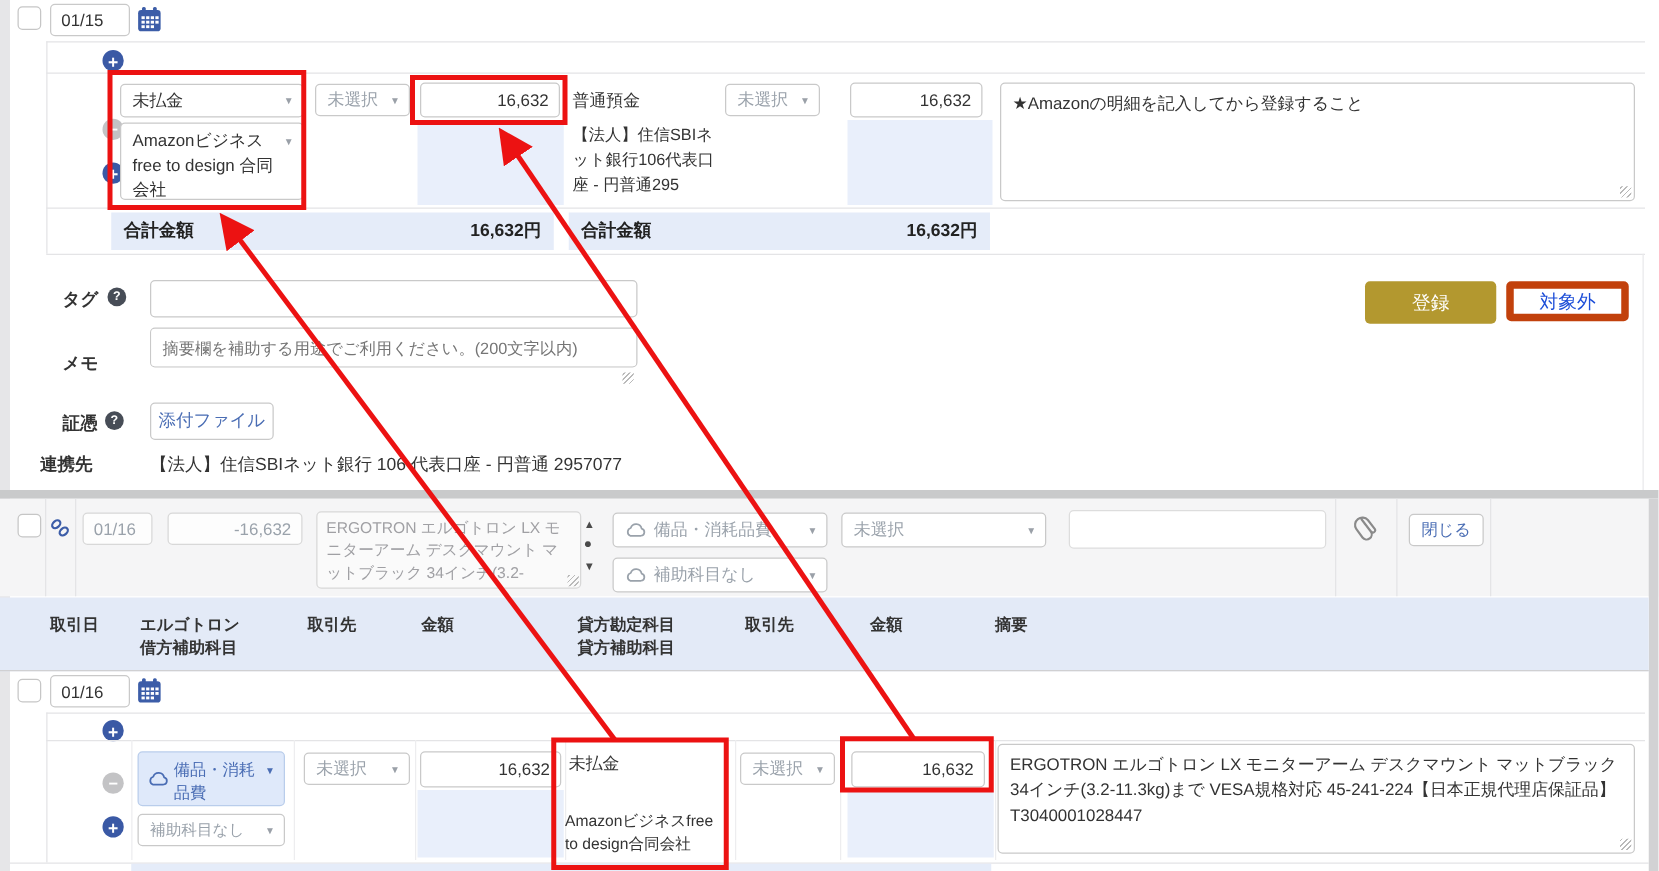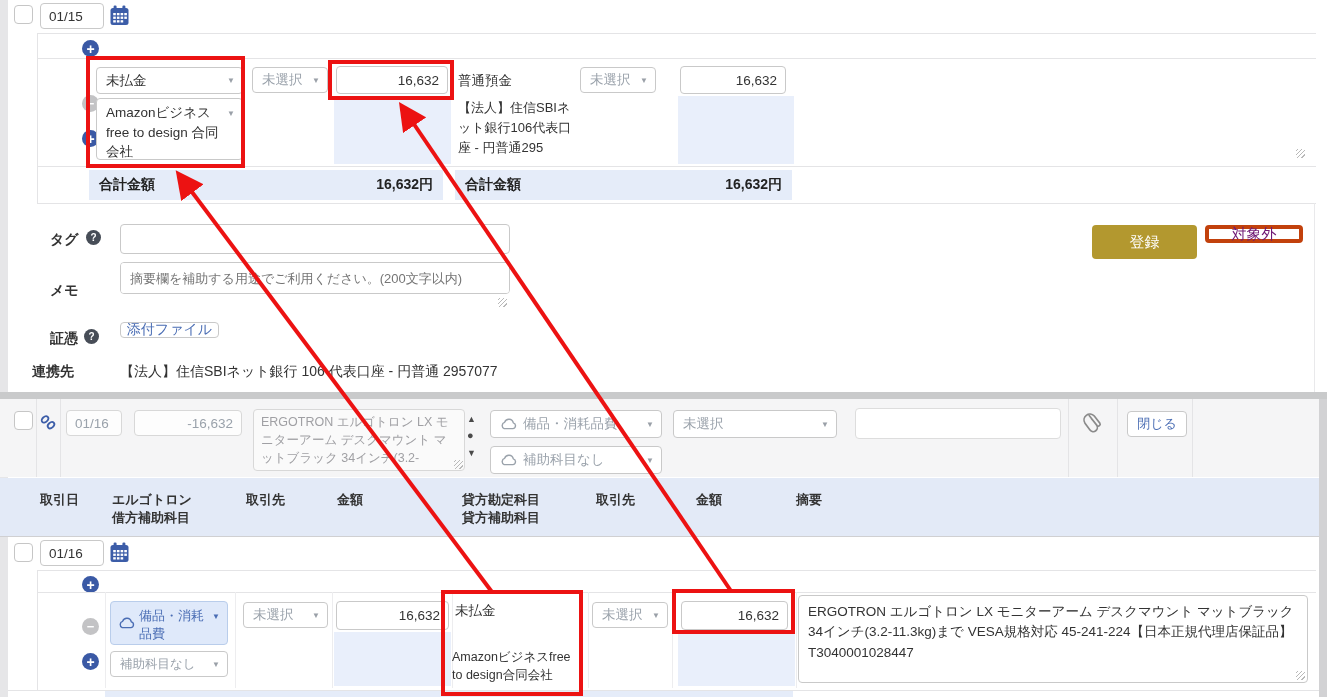--- a/index.html
+++ b/index.html
@@ -85,20 +85,21 @@
 
   <div class="abs" style="left:458px;top:72px;">普通預金</div>
   <div class="abs" style="left:458px;top:98px;width:124px;line-height:1.55;font-size:13px;">【法人】住信SBIネット銀行106代表口座 - 円普通295</div>
   <div class="abs dd muted" style="left:580px;top:67px;width:76px;height:26px;">
     <span>未選択</span>
     <span class="caret">▼</span>
   </div>
   <div class="abs cellblue" style="left:678px;top:96px;width:116px;height:68px;"></div>
   <input class="abs in" style="left: 680px; top: 66px; width: 106px; height: 28px; text-align: right;" value="16,632">
 
+  <textarea class="abs ta" style="left: 800px; top: 66px; width: 508px; height: 95px;">★Amazonの明細を記入してから登録すること</textarea>
   <div class="rz" style="left:1296px;top:149px;position:absolute;"></div>
 
   <div class="abs hl" style="left:37px;top:166px;width:1279px;"></div>
   <div class="abs totbar" style="left:89px;top:170px;width:354px;height:30px;">
     <span>合計金額</span>
     <span>16,632円</span>
   </div>
   <div class="abs totbar" style="left:455px;top:170px;width:337px;height:30px;">
     <span>合計金額</span>
     <span>16,632円</span>
@@ -109,27 +110,27 @@
   <div class="abs lbl" style="left:50px;top:231px;">タグ</div>
   <div class="abs help" style="left:86px;top:230px;">?</div>
   <input class="abs in" style="left: 120px; top: 224px; width: 390px; height: 30px;" value="">
 
   <div class="abs lbl" style="left:50px;top:282px;">メモ</div>
   <textarea class="abs ta" style="left: 120px; top: 262px; width: 390px; height: 32px; font-size: 13px;" placeholder="摘要欄を補助する用途でご利用ください。(200文字以内)"></textarea>
   <div class="rz" style="left:498px;top:298px;position:absolute;"></div>
 
   <div class="abs lbl" style="left:50px;top:330px;">証憑</div>
   <div class="abs help" style="left:84px;top:329px;">?</div>
-  <div class="abs btn" style="left:120px;top:322px;width:99px;height:16px;background:#fff;border:1px solid #c9c9c9;color:#4a6db4;">添付ファイル</div>
+  <div class="abs btn" style="left:120px;top:322px;width:99px;height:30px;background:#fff;border:1px solid #c9c9c9;color:#4a6db4;">添付ファイル</div>
 
   <div class="abs lbl" style="left:32px;top:363px;">連携先</div>
   <div class="abs" style="left:120px;top:363px;font-size:14px;text-align:center;">【法人】住信SBIネット銀行 106 代表口座 - 円普通 2957077</div>
 
   <div class="abs btn" style="left:1092px;top:225px;width:105px;height:34px;background:#b3982f;color:#fff;font-size:15px;">登録</div>
-  <div class="abs btn" style="left:1205px;top:225px;width:98px;height:18px;background:#fff;border:4px solid #c2410c;color:#701a75;font-size:15px;">対象外</div>
+  <div class="abs btn" style="left:1205px;top:225px;width:98px;height:32px;background:#fff;border:6px solid #c2410c;color:#1d4ed8;font-size:15px;">対象外</div>
 
   <div class="abs" style="left:0;top:392px;width:1327px;height:7px;background:#c9cacb;"></div>
 
   <div class="abs" style="left:0;top:399px;width:1327px;height:78px;background:#f5f5f6;"></div>
   <div class="abs chk" style="left:14px;top:411px;width:19px;height:19px;"></div>
   <span class="abs" style="left:39px;top:414px;width:18px;height:17px;">
     <svg width="18" height="17" viewBox="0 0 18 17">
       <g fill="none" stroke="#3c5da8" stroke-width="1.8">
         <ellipse cx="6" cy="5.4" rx="3.7" ry="2.6" transform="rotate(-42 6 5.4)"></ellipse>
         <ellipse cx="12" cy="11.2" rx="3.7" ry="2.6" transform="rotate(-42 12 11.2)"></ellipse>

